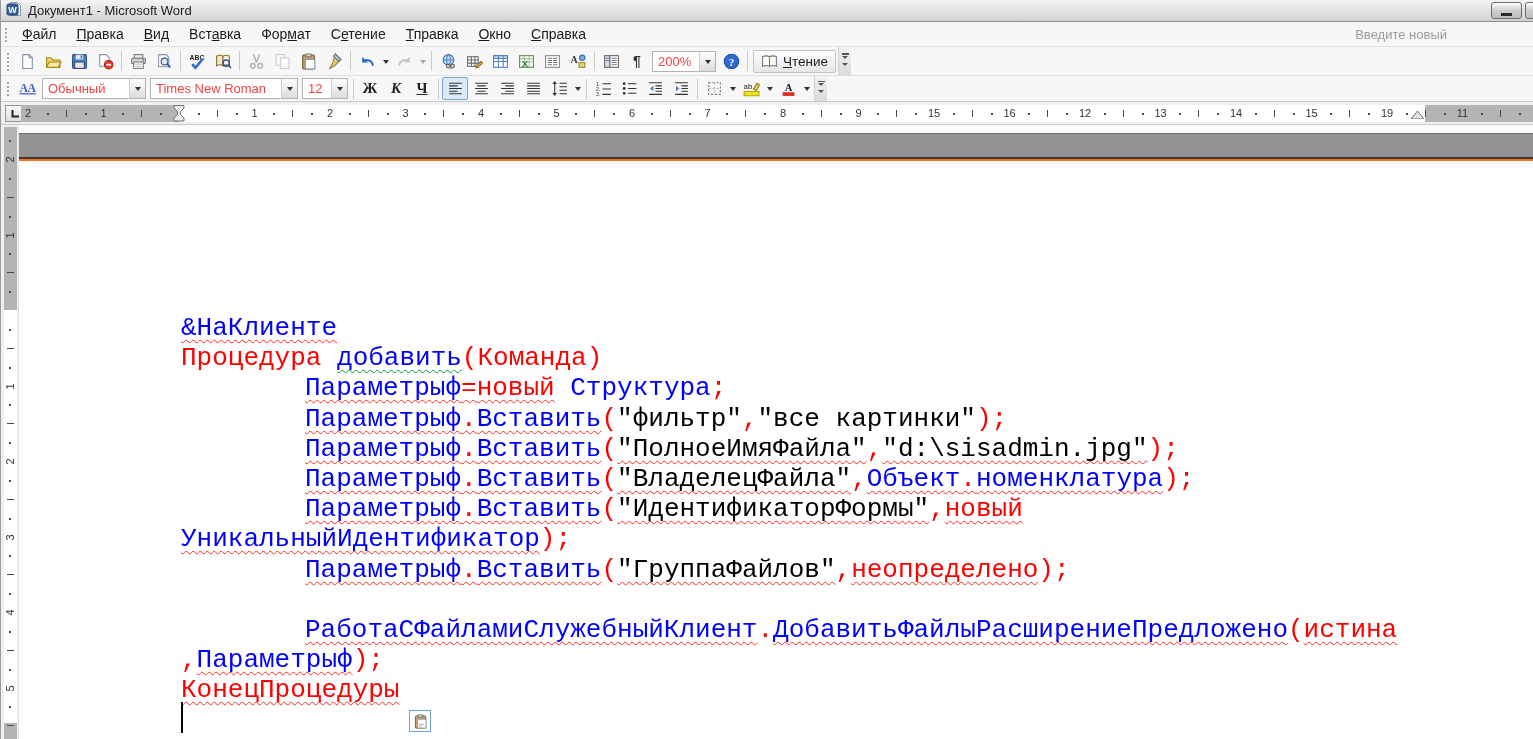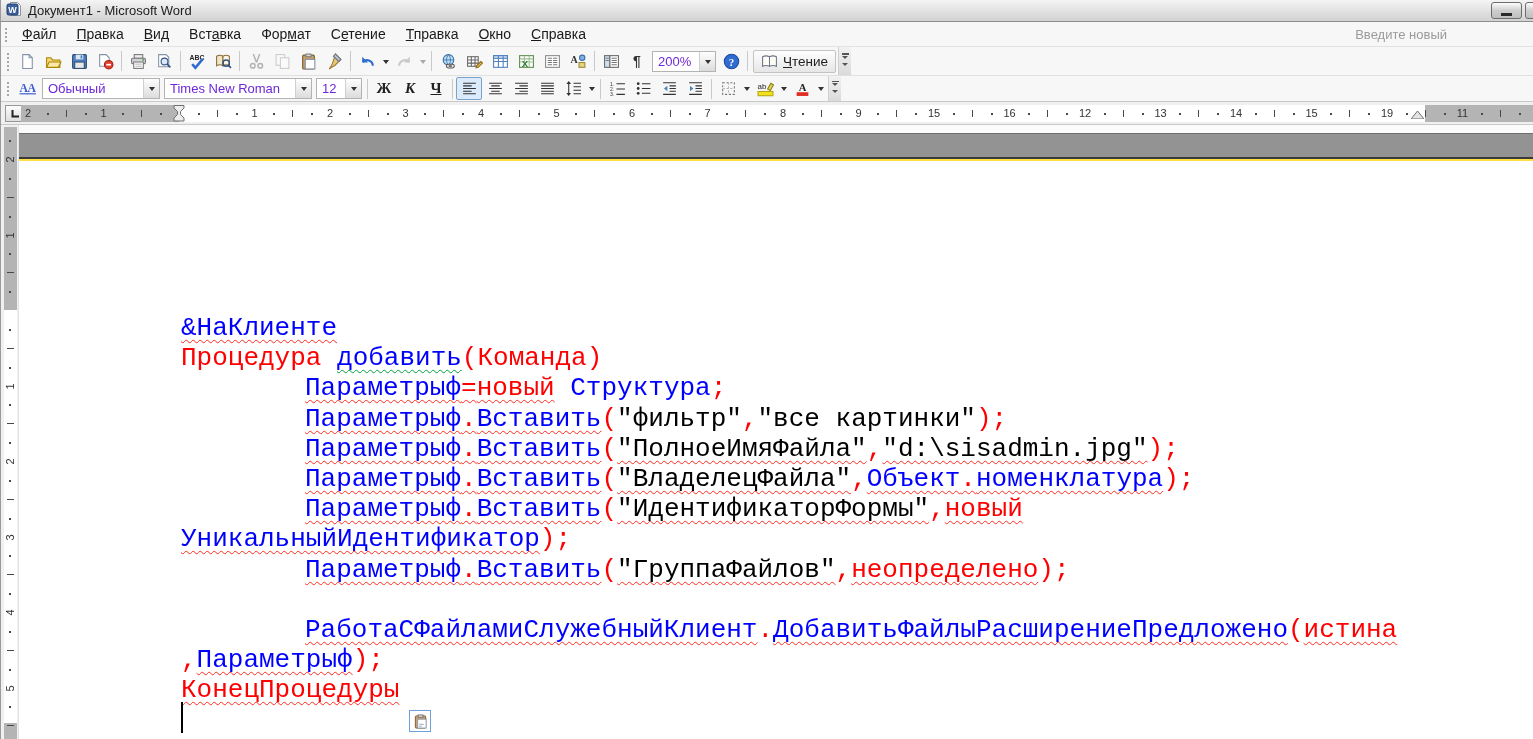--- a/index.html
+++ b/index.html
@@ -34,42 +34,42 @@
   .tb-btn.disabled{opacity:.42;filter:grayscale(1)}
   .tb-btn.active{border-color:#7da2ce;background:#dcebfc}
   .tglyph{font-family:"Liberation Serif",serif;font-size:15px;font-weight:bold;color:#222;line-height:1}
   .g-italic{font-style:italic;font-weight:bold}
   .g-underline{text-decoration:underline}
   .g-pilcrow{font-family:"Liberation Sans",sans-serif;font-size:14px;color:#333}
   .dd{width:11px;height:23px;display:flex;align-items:center;justify-content:center}
   .dd::after{content:"";border:3.5px solid transparent;border-top:4px solid #333;margin-top:4px}
   .dd.disabled::after{border-top-color:#a9a9a9}
   .combo{height:21px;border:1px solid #b3b3b3;background:#fff;display:flex;align-items:center;font-size:13px;padding-left:5px;margin:0 2px;overflow:hidden}
-  .combo-text{white-space:nowrap;overflow:hidden;color:#6d28d9}
+  .combo-text{white-space:nowrap;overflow:hidden;color:#ef4444}
   .combo-arrow{width:16px;border-left:1px solid #cfcfcf;background:linear-gradient(#fefefe,#dcdcdc);display:flex;align-items:center;justify-content:center;align-self:stretch;margin-left:auto}
   .combo-arrow::after{content:"";border:3.5px solid transparent;border-top:4px solid #333;transform:translateY(2px)}
   .read-btn{display:flex;align-items:center;gap:5px;padding:0 7px;height:23px;border:1px solid #c3c3c3;border-radius:2px;background:linear-gradient(#fefefe,#e6e6e6);font-size:13.5px;margin-left:2px}
   .read-btn svg{width:17px;height:17px}
   .tb-opts{width:13px;height:100%;display:flex;flex-direction:column;align-items:center;justify-content:center;gap:1px;margin-left:2px;background:linear-gradient(#f2f2f2,#dadada);border-left:1px solid #cfcfcf}
   .tri{width:0;height:0;border:3px solid transparent;border-top:3.5px solid #555}
   .tri.bar{border:none;width:7px;height:1.5px;background:#555}
 
   
   .ruler-row{position:relative;height:23px;background:#f0f0f0;border-bottom:1px solid #c9c9c9}
   .tab-selector{position:absolute;left:4px;top:3px;width:20px;height:17px;background:linear-gradient(#fdfdfd,#dedede);border:1px solid #979797;display:flex;align-items:center;justify-content:center}
   .h-ruler{position:absolute;left:20px;right:0;top:3px;height:17px;background:#b4b4b4;overflow:hidden}
   .hr-white{position:absolute;top:0;bottom:0;background:#fff}
   .hr-num{position:absolute;top:1px;font-size:11px;color:#333;transform:translateX(-50%);line-height:15px}
   .hr-line{position:absolute;top:5px;width:1px;height:7px;background:#484848}
   .hr-dot{position:absolute;top:8px;width:2px;height:2px;background:#484848}
   .hr-indent{position:absolute;top:0}
   .hr-margin{position:absolute;bottom:0}
 
   
-  .doc-area{position:absolute;top:125px;left:0;right:0;bottom:0;background:#fde047}
+  .doc-area{position:absolute;top:125px;left:0;right:0;bottom:0;background:#f97316}
   .above-band{position:absolute;left:18px;right:0;top:0;height:8px;background:#fbfbfb}
   .band{position:absolute;left:18px;right:0;top:8px;height:26px;background:#939393;border-top:1px solid #6f6f6f;border-bottom:2px solid #3a3a3a}
   .v-ruler-col{position:absolute;left:0;top:0;bottom:0;width:18px;background:#f0f0f0;border-right:1px solid #e2e2e2}
   .v-ruler{position:absolute;left:3px;top:2px;bottom:0;width:13px;background:#b4b4b4;overflow:hidden}
   .vr-white{position:absolute;left:0;right:0;background:#fff}
   .vr-num{position:absolute;left:0;width:13px;text-align:center;font-size:11px;color:#333;transform:rotate(-90deg);line-height:13px}
   .vr-line{position:absolute;left:3px;width:7px;height:1px;background:#484848}
   .vr-dot{position:absolute;left:5px;width:2px;height:2px;background:#484848}
   .page{position:absolute;left:18px;right:0;top:36px;bottom:0;background:#fff}
 
@@ -354,21 +354,21 @@
   <div class="toolbar fmt" id="fmt-toolbar">
       <div class="grip"></div>
       <div class="tb-group">
         <div class="tb-btn">
           <svg viewBox="0 0 16 16">
             <text x="0.5" y="11.5" font-size="11" font-weight="bold" fill="#3b5bd0" font-family="Liberation Serif,serif" text-decoration="underline">А</text>
             <text x="8" y="11.5" font-size="11" font-weight="bold" fill="#3b5bd0" font-family="Liberation Serif,serif" text-decoration="underline">А</text>
           </svg>
         </div>
       </div>
-      <div class="combo" style="width: 118px;">
+      <div class="combo" style="width: 104px;">
         <span class="combo-text">Обычный</span>
         <span class="combo-arrow"></span>
       </div>
       <div class="combo" style="width: 148px;">
         <span class="combo-text">Times New Roman</span>
         <span class="combo-arrow"></span>
       </div>
       <div class="combo" style="width: 46px;">
         <span class="combo-text">12</span>
         <span class="combo-arrow"></span>

